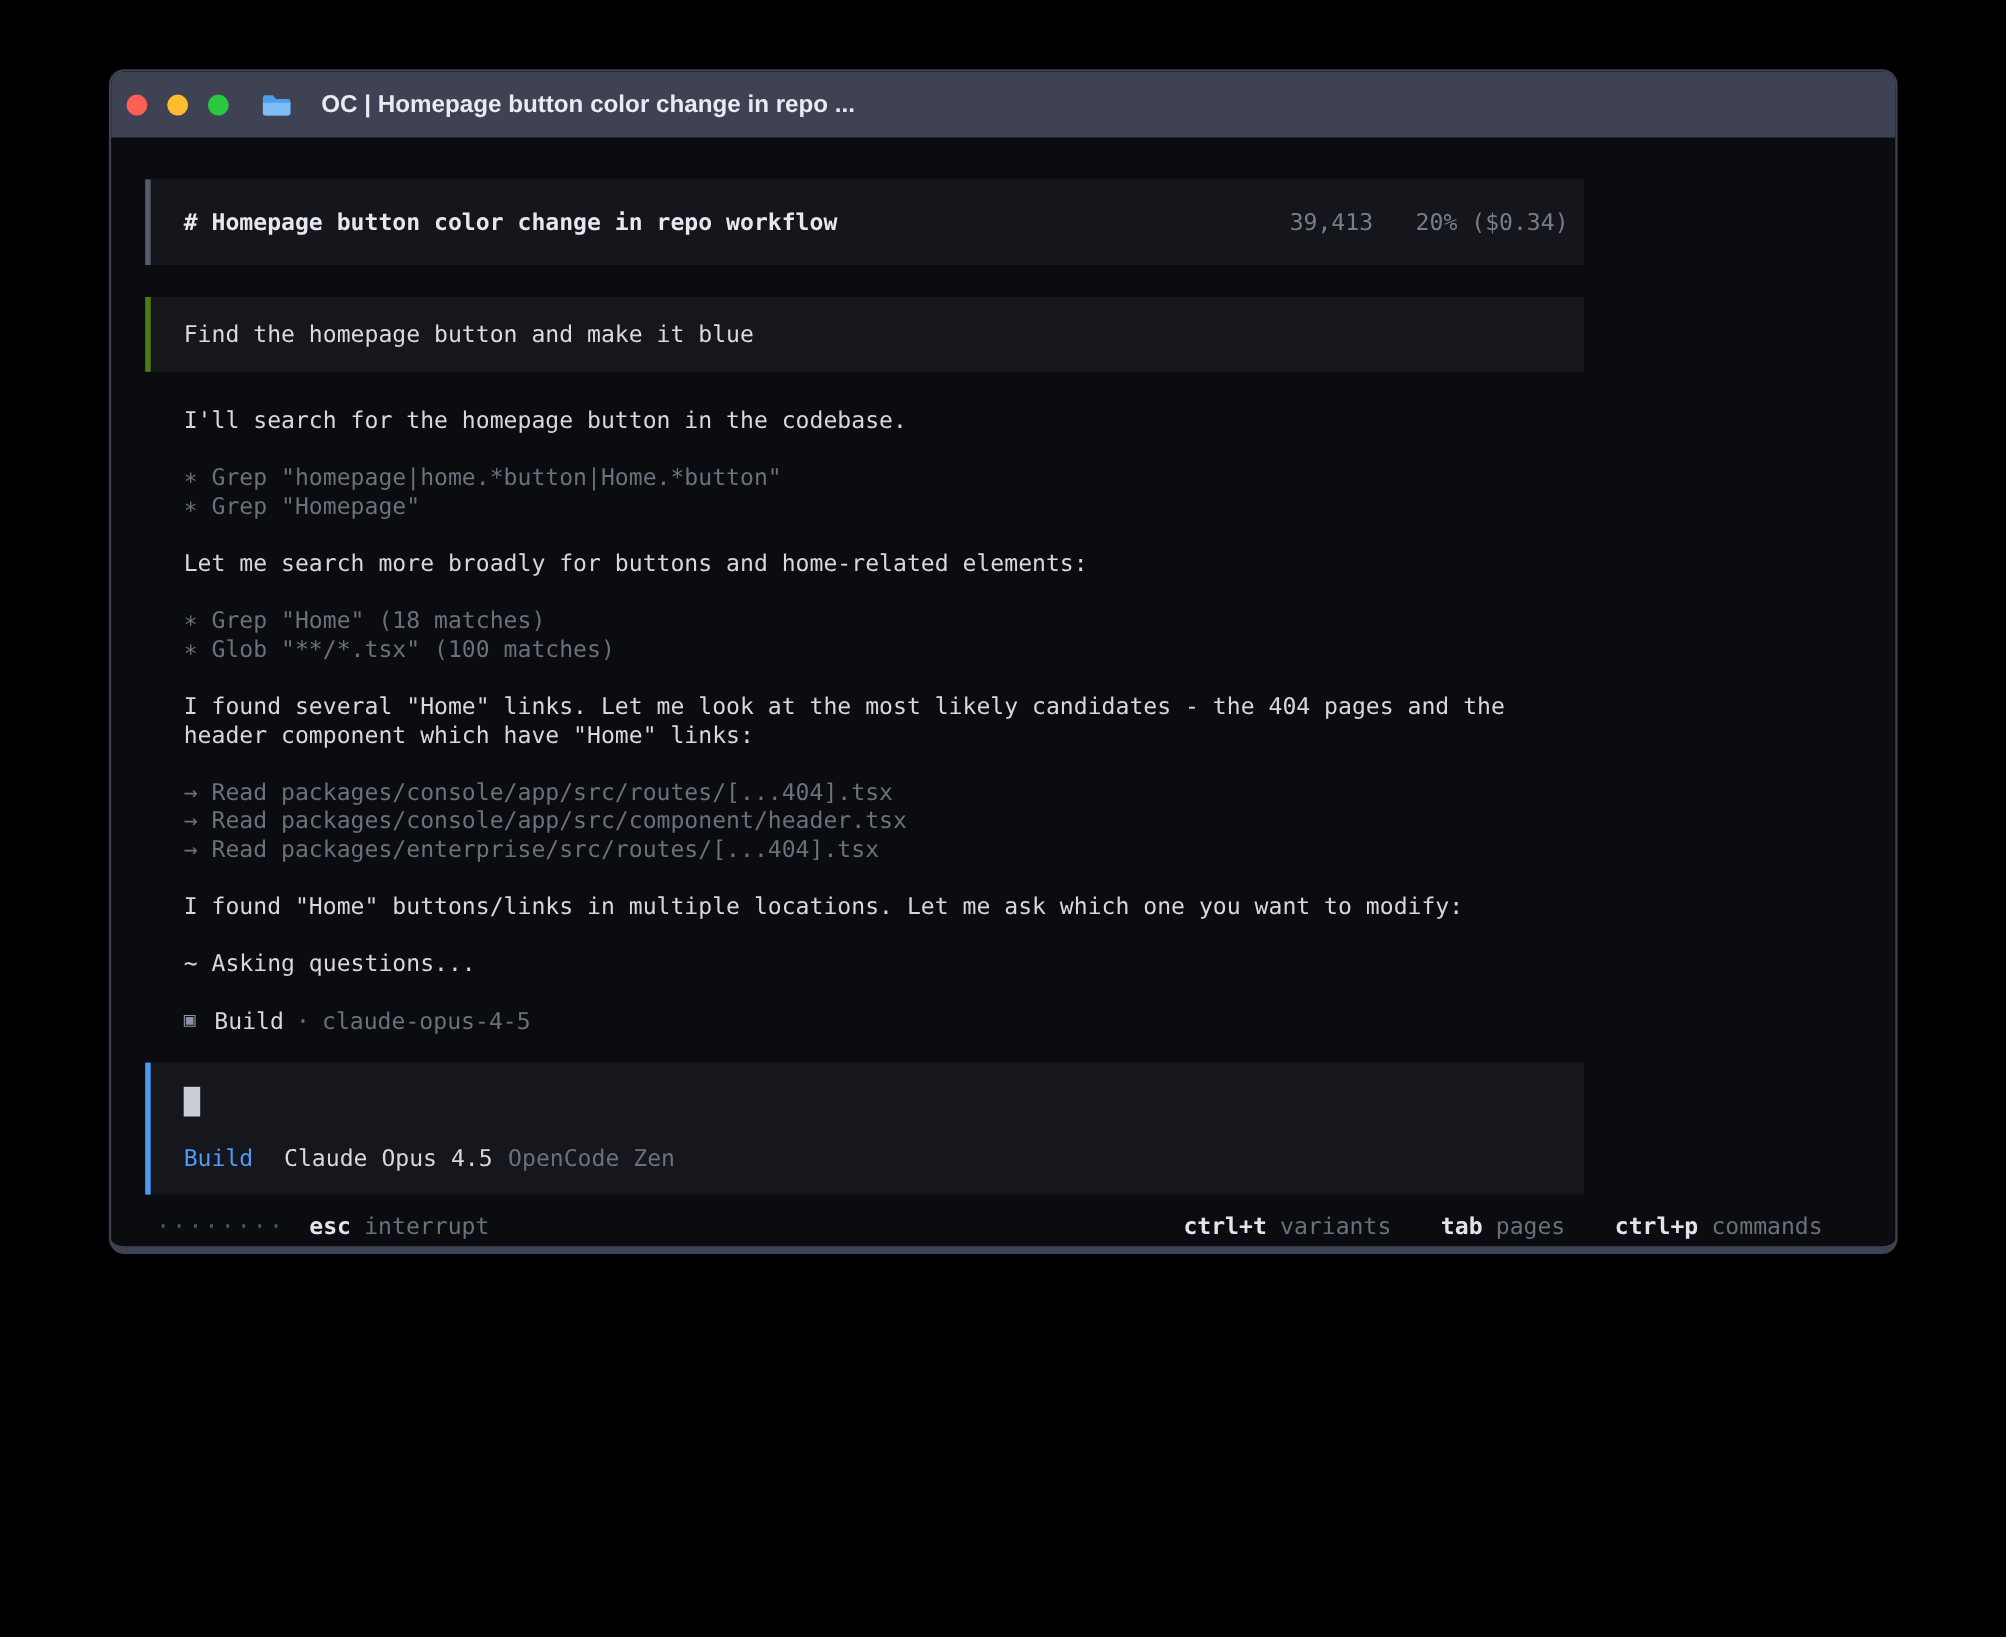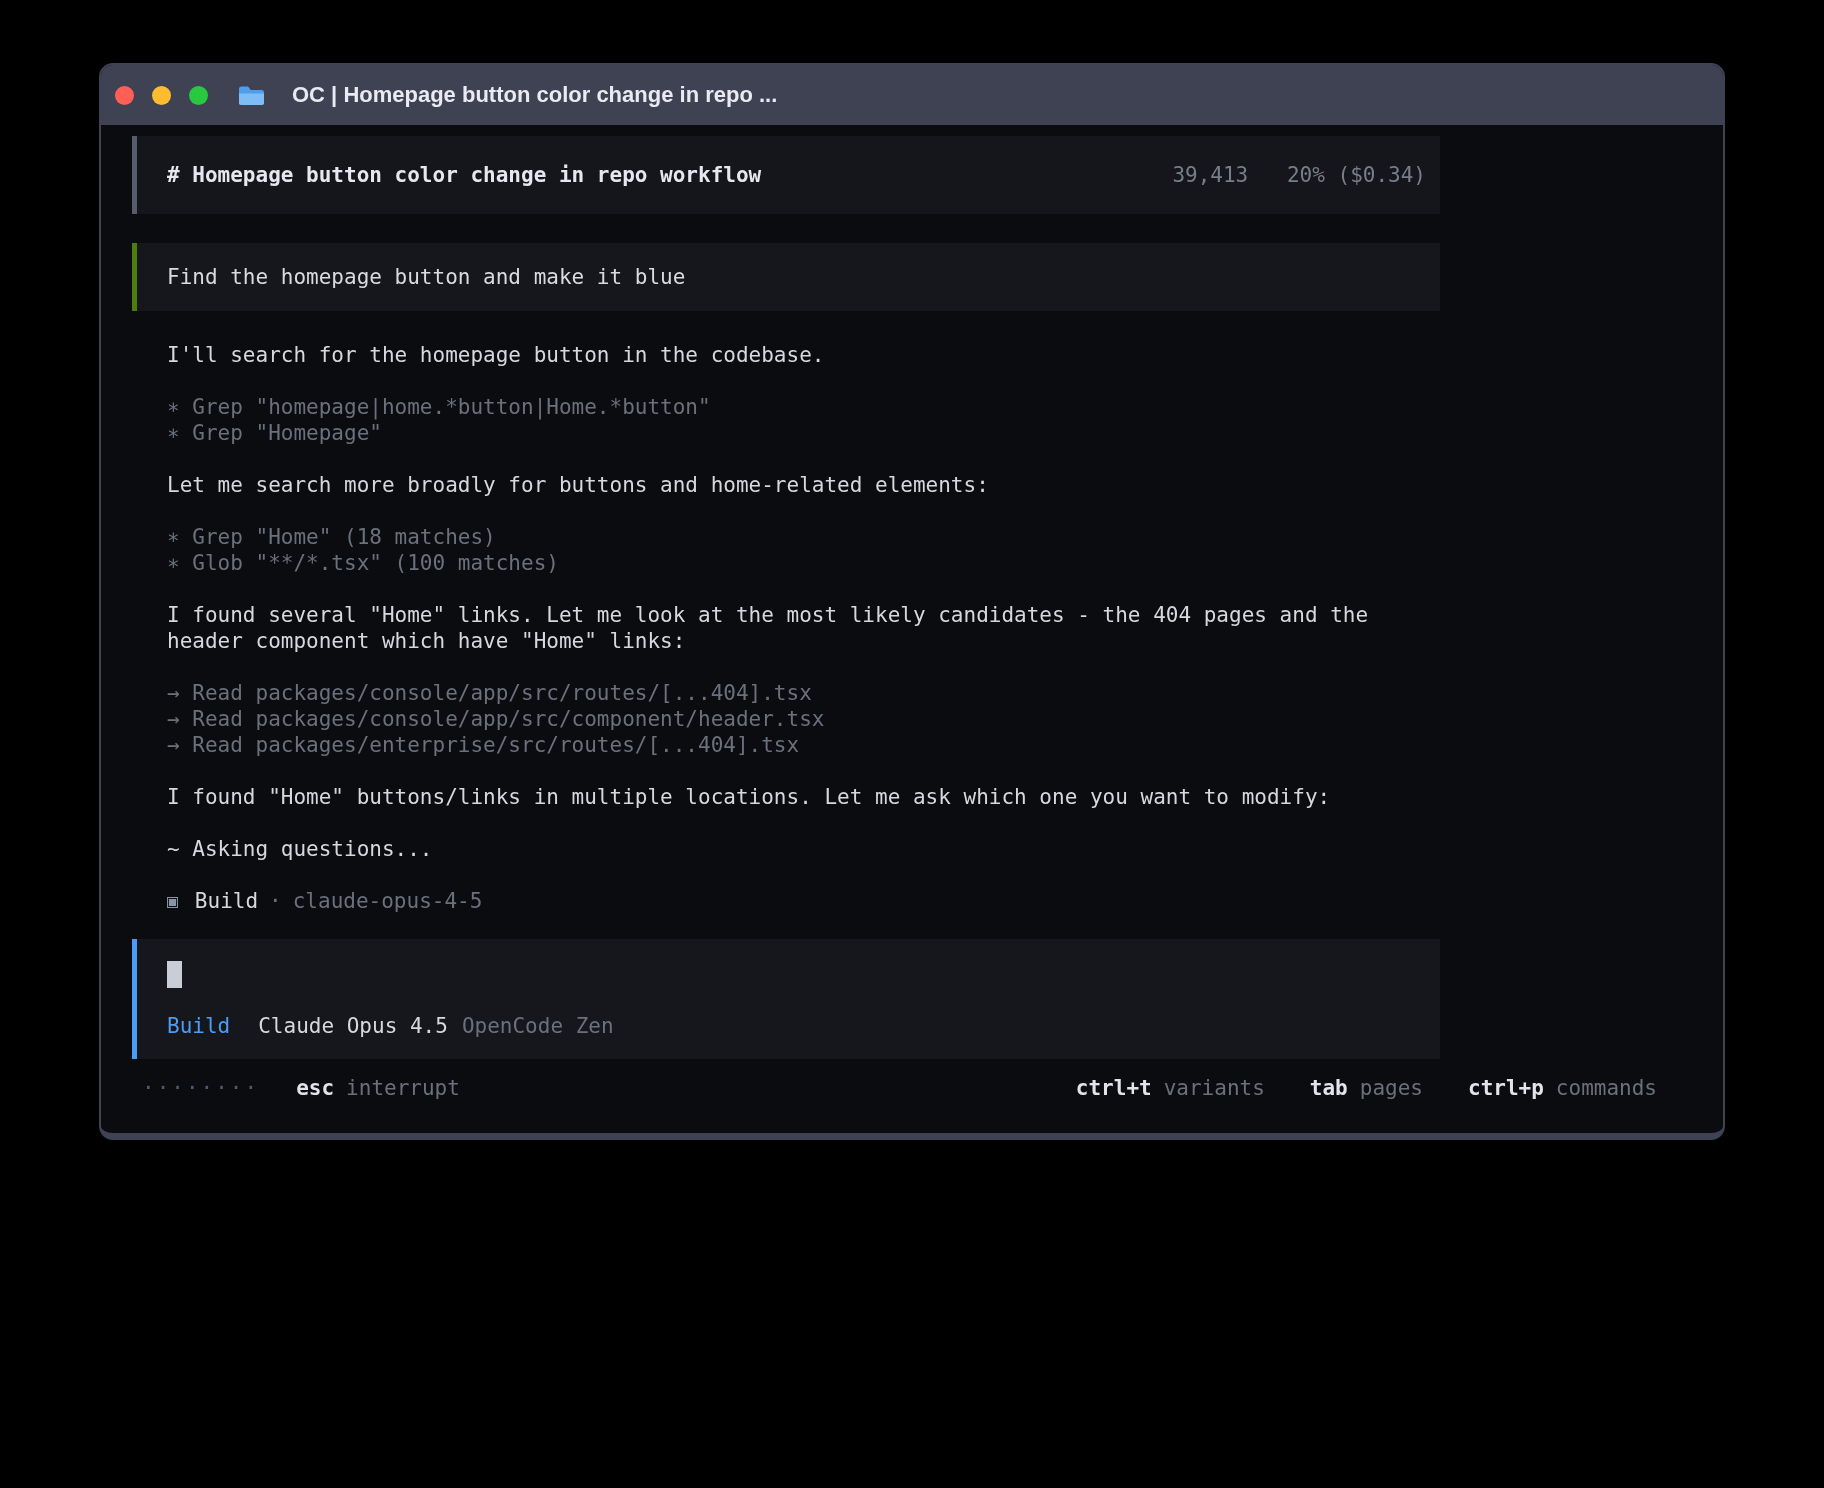--- a/index.html
+++ b/index.html
@@ -27,21 +27,21 @@
   .light.yellow { background: #febc2e; }
   .light.green { background: #28c840; }
   .title-wrap { display: flex; align-items: center; margin-left: 30px; gap: 27px; }
   .folder-icon { display: inline-block; width: 27px; height: 21px; }
   .window-title {
     font-family: "Liberation Sans", sans-serif;
     font-weight: bold; font-size: 22px; color: #e8ebf2;
     white-space: nowrap;
   }
 
-  .content { padding: 11px 0 0 31px; font-size: 21px; line-height: 26px; }
+  .content { padding: 38px 0 0 31px; font-size: 21px; line-height: 26px; }
   .block { width: 1308px; }
 
   .header-block {
     background: #15161b; border-left: 5px solid #565c6c;
     height: 78px; display: flex; align-items: center; justify-content: space-between;
     padding: 0 14px 0 30px;
   }
   .header-title { font-weight: bold; color: #e5e8ee; white-space: nowrap; }
   .header-stats { color: #777e8a; white-space: nowrap; }
   .stat-usage { margin-left: 26px; }
@@ -79,21 +79,21 @@
   .input-provider { color: #6a707c; margin-left: 14px; }
 
   .statusbar {
     margin: 16px 0 0 10px; width: 1515px;
     display: flex; align-items: center; justify-content: space-between;
   }
   .status-left { display: flex; align-items: center; }
   .dots { color: #4d5873; letter-spacing: 2px; }
   .key { font-weight: bold; color: #e1e4ea; }
   .hint-label { color: #6a707c; margin-left: 12px; }
-  .status-left .key { margin-left: 37px; }
+  .status-left .key { margin-left: 22px; }
   .status-right { display: flex; align-items: center; gap: 19px; }
   .hint { display: flex; align-items: baseline; }
   .hint + .hint { margin-left: 26px; }
 </style>
 </head>
 <body>
 
 <div class="window">
 
   <div class="titlebar">

